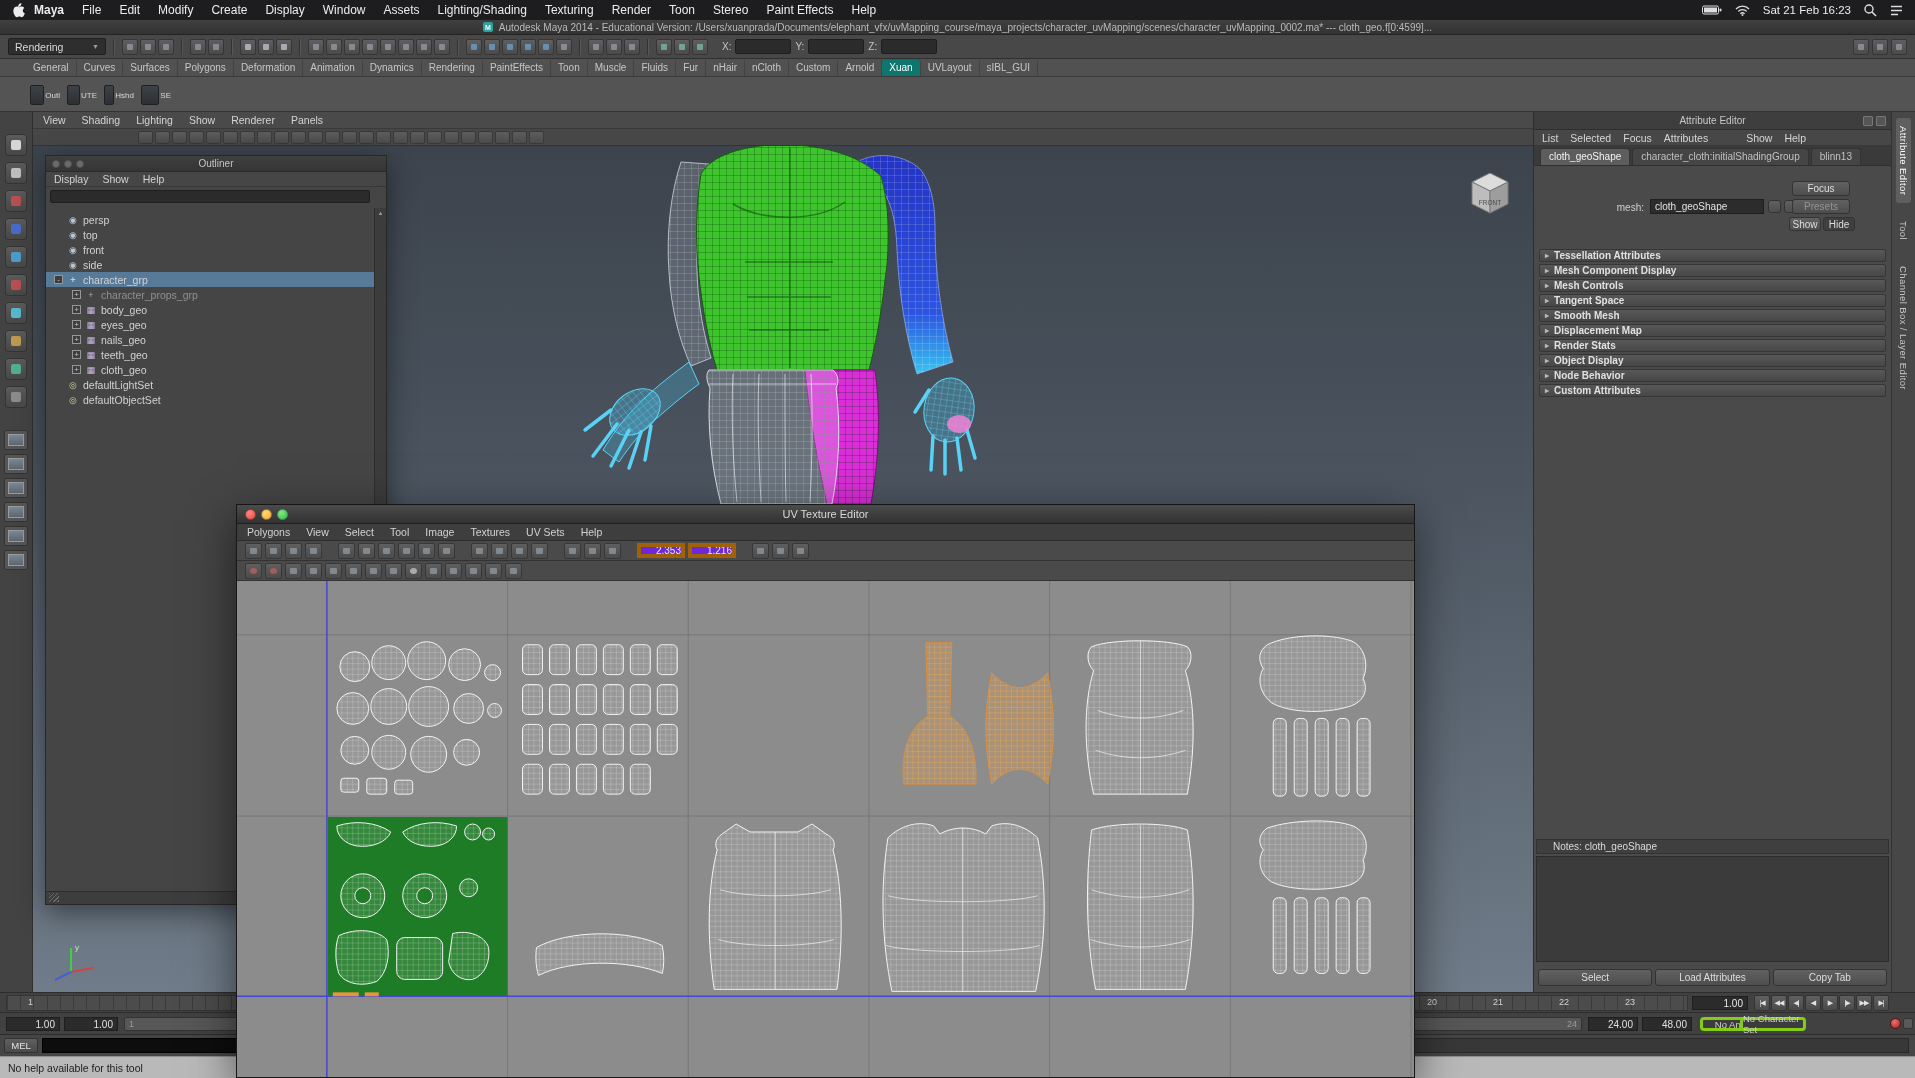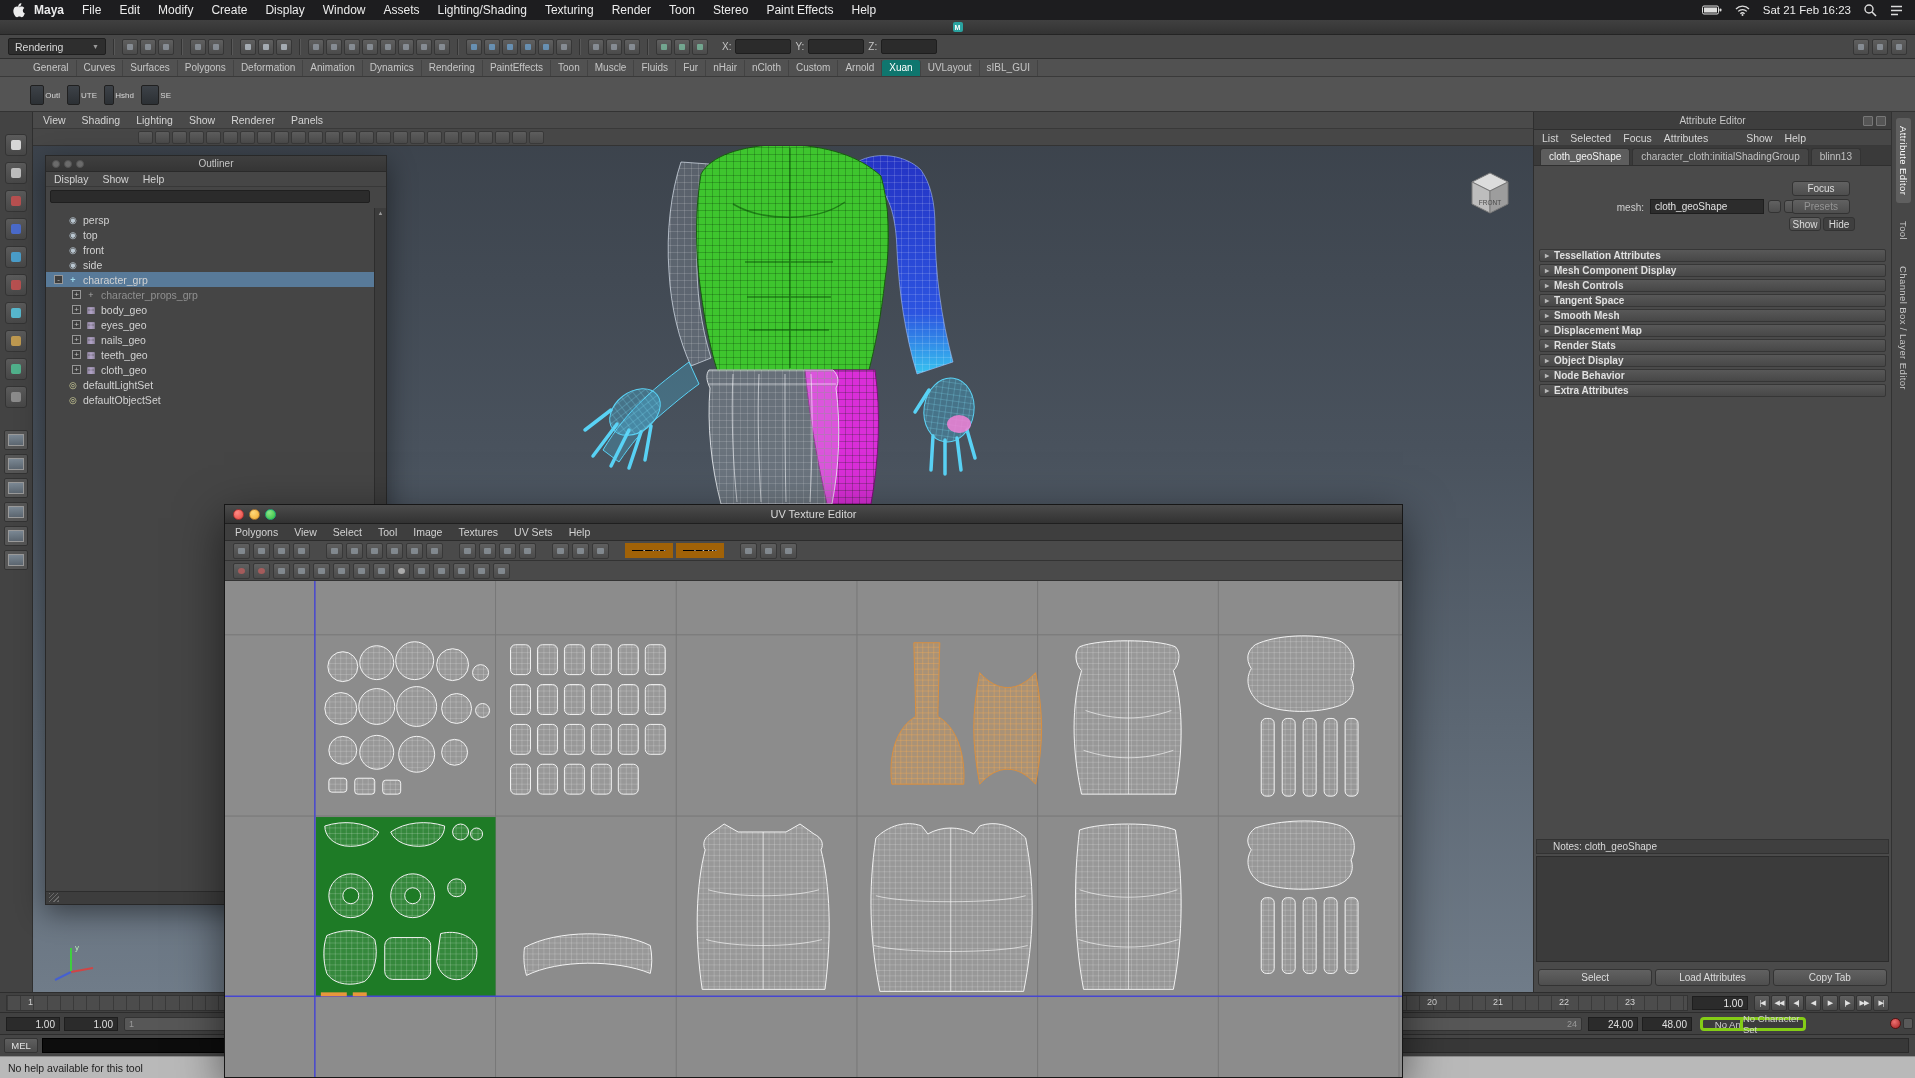--- a/index.html
+++ b/index.html
@@ -147,34 +147,34 @@
 #animprefs{position:absolute;left:1903px;top:5px;width:10px;height:11px;background:#595959;border:1px solid #333;border-radius:2px}
 
 
 #commandline{position:absolute;left:0;top:1034px;width:1915px;height:22px;background:#454545;border-top:1px solid #2d2d2d}
 .cl-label{position:absolute;left:4px;top:3px;width:34px;height:15px;background:linear-gradient(#5f5f5f,#4a4a4a);border:1px solid #333;border-radius:2px;font-size:9.5px;color:#e2e2e2;display:flex;align-items:center;justify-content:center}
 .cl-input{position:absolute;left:42px;top:3px;width:918px;height:15px;background:#0d0d0d;border:1px solid #000}
 .cl-result{position:absolute;left:963px;top:3px;width:946px;height:15px;background:#383838;border:1px solid #292929}
 #helpline{position:absolute;left:0;top:1056px;width:1915px;height:22px;background:#b9b9b9;border-top:1px solid #8e8e8e;display:flex;align-items:center;padding-left:8px;font-size:10.5px;color:#1c1c1c}
 
 
-#uvwin{position:absolute;left:224px;top:504px;width:1179px;height:574px;background:#3a3a3a;border:1px solid #171717;box-shadow:0 14px 44px rgba(0,0,0,.55);z-index:40}
+#uvwin{position:absolute;left:236px;top:504px;width:1179px;height:574px;background:#3a3a3a;border:1px solid #171717;box-shadow:0 14px 44px rgba(0,0,0,.55);z-index:40}
 .uv-title{height:19px;background:linear-gradient(#4b4b4b,#323232);border-bottom:1px solid #1f1f1f;position:relative;display:flex;align-items:center;justify-content:center;font-size:11px;color:#d8d8d8}
 .tl{position:absolute;width:11px;height:11px;border-radius:50%;top:4px}
 .tl.red{left:8px;background:radial-gradient(circle at 35% 30%,#ff8a85,#e5493f);border:1px solid #a33}
 .tl.yellow{left:24px;background:radial-gradient(circle at 35% 30%,#ffd97a,#f2aa2e);border:1px solid #a73}
 .tl.green{left:40px;background:radial-gradient(circle at 35% 30%,#8ae68a,#2fbf3a);border:1px solid #2a7}
 .uv-menus{height:17px;background:#3e3e3e;border-bottom:1px solid #2c2c2c;display:flex;gap:16px;align-items:center;padding-left:10px;font-size:10.5px;color:#d2d2d2}
 .uv-tb{height:20px;background:#4a4a4a;border-bottom:1px solid #333;display:flex;align-items:center;gap:3px;padding-left:8px}
 .uv-ic{width:17px;height:16px;background:linear-gradient(#5f5f5f,#4b4b4b);border:1px solid #383838;border-radius:2px;position:relative;flex:none}
 .uv-ic::after{content:"";position:absolute;inset:4px;background:#9aa4ae;opacity:.65;border-radius:1px}
 .uv-ic[data-icon^="pin"]::after,.uv-ic[data-icon^="unpin"]::after{background:#d06060;border-radius:50%}
 .uv-ic[data-icon="dim-image-icon"]::after{background:#d8d8d8;border-radius:50%}
 .uv-gap{width:10px;flex:none}
-.uv-field{width:48px;height:15px;background:#000000;border:7px solid #a16207;color:#e8e8e8;font-size:10px;text-align:right;flex:none}
+.uv-field{width:48px;height:15px;background:#6d28d9;border:4px solid #a16207;color:#e8e8e8;font-size:10px;text-align:right;flex:none}
 .uv-canvas{position:absolute;left:0;top:76px;width:1177px;height:496px;background:#8c8c8c}
 .uv-canvas svg{display:block;width:100%;height:100%}
 </style>
 </head>
 <body>
 
 <div id="app">
 
   <div id="macbar">
     <span class="mac-ic">
@@ -224,20 +224,21 @@
       <span class="mac-ic">
         <svg width="13" height="11" viewBox="0 0 13 11">
             <path d="M1,1.5h11M1,5.5h11M1,9.5h7" stroke="#dcdcdc" stroke-width="1.4"></path>
           </svg>
       </span>
     </div>
   </div>
 
   <div id="titlebar">
     <span id="maya-doc-icon">M</span>
+    <span>Autodesk Maya 2014 - Educational Version: /Users/xuanprada/Documents/elephant_vfx/uvMapping_course/maya_projects/character_uvMapping/scenes/character_uvMapping_0002.ma* --- cloth_geo.f[0:4599]...</span>
   </div>
 
   <div id="statusline">
     <div class="menuset">
       <span>Rendering</span>
       <span class="dd">▼</span>
     </div>
     <div class="sl-groups">
 
         <div class="sl-group">
@@ -643,21 +644,21 @@
 
     <div class="ae-section">Tessellation Attributes</div>
         <div class="ae-section">Mesh Component Display</div>
         <div class="ae-section">Mesh Controls</div>
         <div class="ae-section">Tangent Space</div>
         <div class="ae-section">Smooth Mesh</div>
         <div class="ae-section">Displacement Map</div>
         <div class="ae-section">Render Stats</div>
         <div class="ae-section">Object Display</div>
         <div class="ae-section">Node Behavior</div>
-        <div class="ae-section">Extra Attributes</div>
+        <div class="ae-section">Custom Attributes</div>
       </div>
     <div class="ae-notesbar">Notes: cloth_geoShape</div>
     <div class="ae-notes"></div>
     <div class="ae-footer">
 
     <span class="btn">Select</span>
         <span class="btn">Load Attributes</span>
         <span class="btn">Copy Tab</span>
       </div>
   </div>

